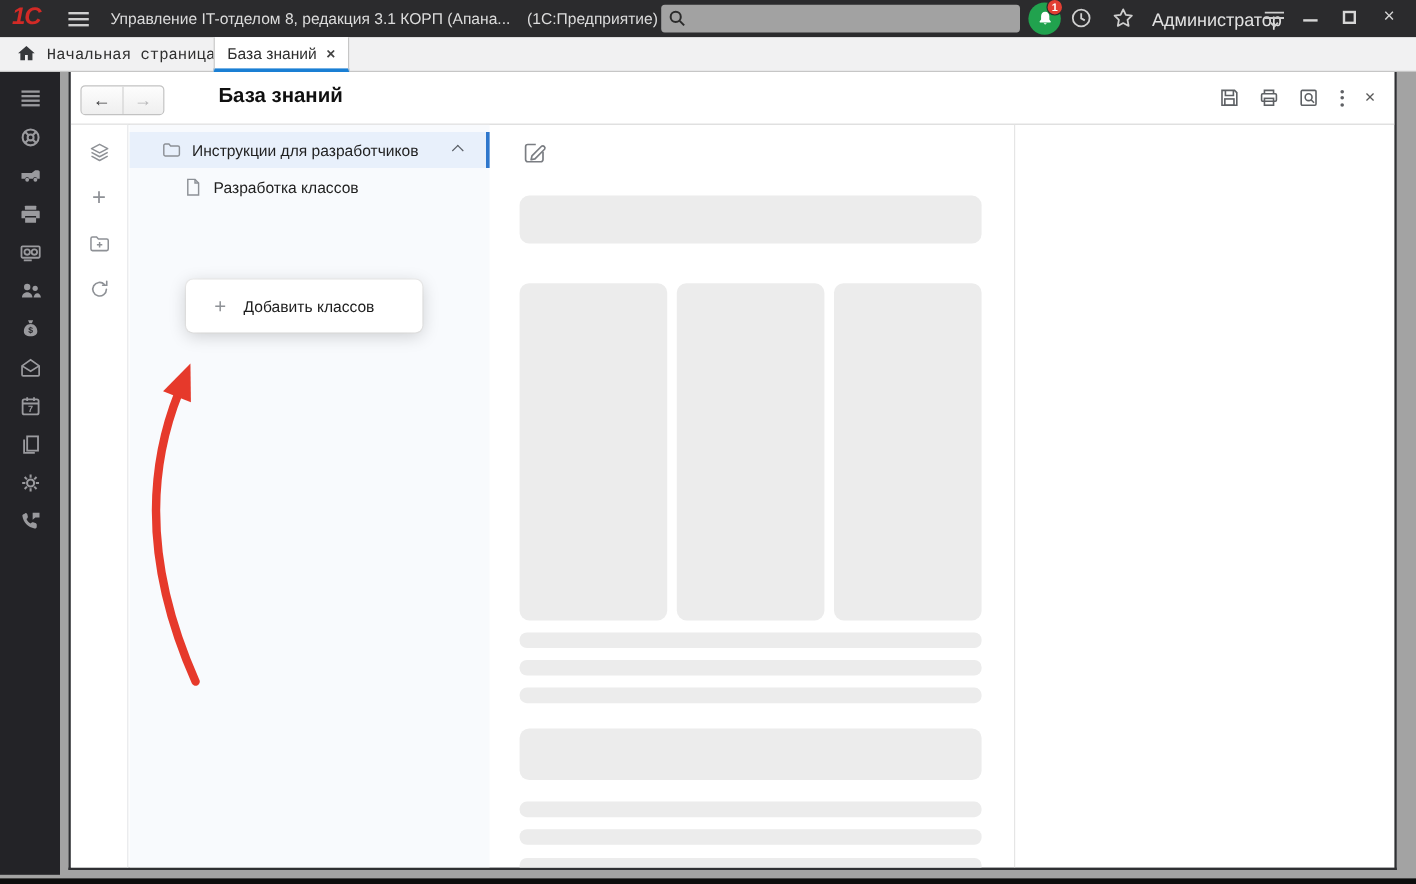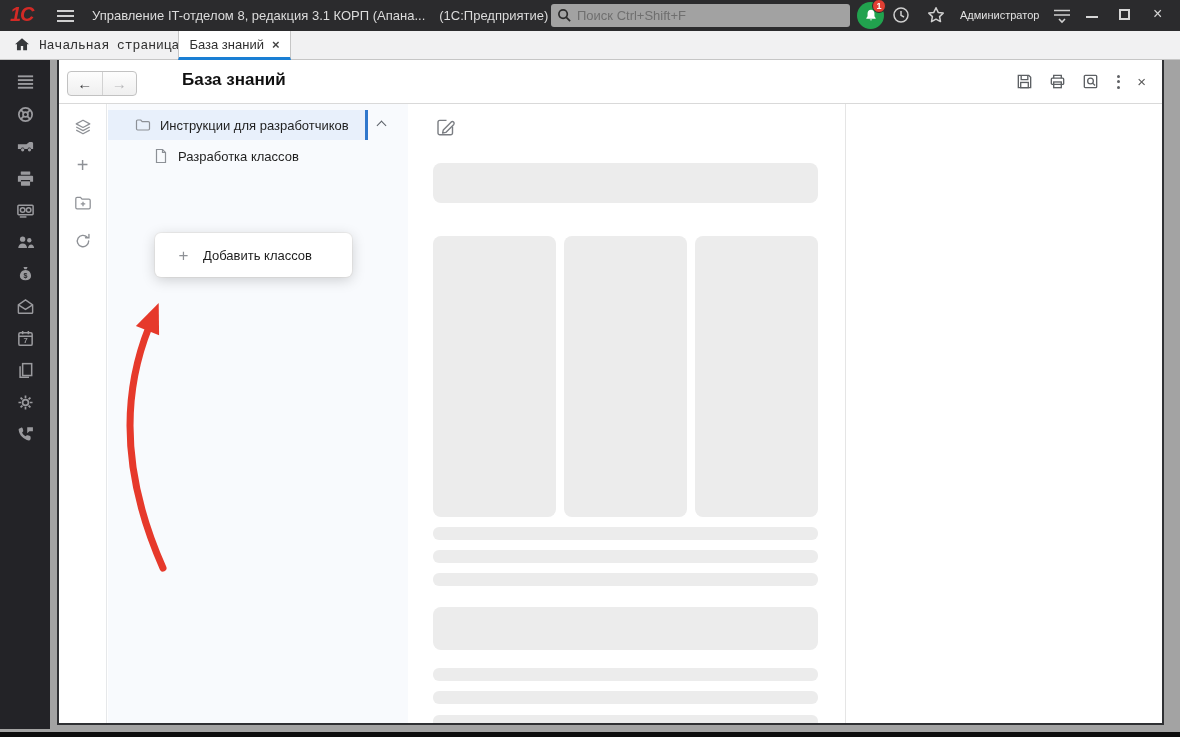--- a/index.html
+++ b/index.html
@@ -13,21 +13,21 @@
   .logo { position:absolute; left:10px; top:3px; color:var(--logo_red,#d22a26); font-size:20px; font-weight:bold; font-style:italic; letter-spacing:-1px; }
   .hamburger { position:absolute; left:57px; top:10px; width:17px; }
   .hamburger i { display:block; height:2px; background:#cfcfcf; margin-bottom:3px; }
   .app-title { position:absolute; left:92px; top:8px; color:#dcdcdc; font-size:13px; white-space:nowrap; display:flex; gap:14px; }
   .search { position:absolute; left:551px; top:4px; width:299px; height:23px; background:#a2a2a2; border-radius:3px; display:flex; align-items:center; padding:0 6px; }
   .search input { background:transparent; border:none; outline:none; font-size:13px; color:#2e2e2e; width:100%; font-family:"Liberation Sans",sans-serif; }
   .search input::placeholder { color:#6f6f6f; }
   .bell-wrap { position:absolute; left:857px; top:2px; width:27px; height:27px; border-radius:50%; background:var(--bell_green,#21a24e); display:flex; align-items:center; justify-content:center; }
   .badge { position:absolute; left:872px; top:-1px; min-width:14px; height:14px; border-radius:8px; background:var(--badge_red,#e23f33); color:#fff; font-size:9px; font-weight:bold; display:flex; align-items:center; justify-content:center; padding:0 2px; border:1px solid #2b2b2d; }
   .tb-ic { position:absolute; }
-  .user { position:absolute; left:960px; top:9px; color:#e2e2e2; font-size:11px; }
+  .user { position:absolute; left:960px; top:9px; color:#e2e2e2; font-size:15px; }
   .win-min { position:absolute; left:1086px; top:16px; width:12px; height:2px; background:#d6d6d6; }
   .win-max { position:absolute; left:1119px; top:9px; width:11px; height:11px; border:2px solid #d6d6d6; }
   .win-close { position:absolute; left:1153px; top:5px; color:#d6d6d6; font-size:16px; }
   
   .tabbar { position:absolute; left:0; top:31px; width:1180px; height:29px; background:var(--tabbar_bg,#f1f1f2); border-bottom:1px solid #c6c6c6; }
   .home-ic { position:absolute; left:13px; top:5px; }
   .home-label { position:absolute; left:39px; top:7px; font-size:13px; color:#2f2f2f;font-family:Liberation Mono, monospace; }
   .tab-active { position:absolute; left:178px; top:0; height:29px; width:113px; background:#fff; border-left:1px solid #c6c6c6; border-right:1px solid #c6c6c6; border-bottom:3px solid var(--tab_accent,#1a7fd4); display:flex; align-items:center; justify-content:center; gap:8px; font-size:13px; color:#2f2f2f; }
   .tab-close { color:#444; font-size:13px; font-weight:bold; line-height:1; }
   
@@ -46,21 +46,21 @@
   .fic { width:19px; height:19px; display:block; }
   .kebab { display:flex; flex-direction:column; gap:2.5px; padding:0 3px; }
   .kebab i { width:3px; height:3px; background:#5f6165; border-radius:50%; }
   .fclose { color:#5a5a5a; font-size:15px; line-height:1; }
   
   .panel-col { position:absolute; left:0; top:44px; bottom:0; width:48px; background:#fff; border-right:1px solid #e6e8ea; display:flex; flex-direction:column; align-items:center; padding-top:14px; gap:20px; }
   .pic { width:18px; height:18px; display:block; }
   .plus-glyph { font-size:20px; color:#8e9196; line-height:18px; height:18px; }
   
   .tree { position:absolute; left:49px; top:44px; bottom:0; width:300px; background:var(--tree_bg,#f8fafd); }
-  .trow { position:absolute; left:0; width:260px; height:30px; display:flex; align-items:center; font-size:13px; color:#1f1f1f; }
+  .trow { position:absolute; left:0; width:300px; height:30px; display:flex; align-items:center; font-size:13px; color:#1f1f1f; }
   .trow.selected { background:var(--selected_row_bg,#e8f0fb); border-right:3px solid var(--selected_row_accent,#2f77cc); }
   .trow .ic { margin-left:27px; margin-right:9px; display:flex; }
   .trow.child .ic { margin-left:45px; }
   .chev { position:absolute; left:270px; top:12px; width:7px; height:7px; border-left:1.6px solid #5a5f66; border-top:1.6px solid #5a5f66; transform:rotate(45deg); }
   
   .edit-ic { position:absolute; left:376px; top:57px; }
   .vdiv { position:absolute; left:786px; top:44px; bottom:0; width:1px; background:#e5e5e5; }
   .sk { position:absolute; background:var(--skeleton,#ececec); border-radius:8px; }
   .sk.line { border-radius:6px; height:13px; }
   
@@ -88,21 +88,20 @@
       <span>Управление IT-отделом 8, редакция 3.1 КОРП (Апана...</span>
       <span>(1С:Предприятие)</span>
     </span>
     <span class="search">
       <svg width="15" height="15" viewBox="0 0 16 16" style="flex:none;margin-right:5px">
           <g fill="none" stroke="#2b2b2b" stroke-width="1.8">
             <circle cx="6.5" cy="6.5" r="4.5"></circle>
             <line x1="10" y1="10" x2="14" y2="14"></line>
           </g>
         </svg>
-      <input placeholder="Поиск Ctrl+Shift+F" style="">
     </span>
     <span class="bell-wrap">
       <svg width="16" height="16" viewBox="0 0 20 20">
           <g fill="#fff">
             <path d="M10 2.2c-2.6 0-4.3 2-4.3 4.6v3.4L4.2 12.4c-.3.4 0 1 .5 1h10.6c.5 0 .8-.6.5-1l-1.5-2.2V6.8c0-2.6-1.7-4.6-4.3-4.6z"></path>
             <path d="M8.4 14.3a1.7 1.7 0 0 0 3.2 0z"></path>
           </g>
         </svg>
     </span>
     <span class="badge">1</span>

